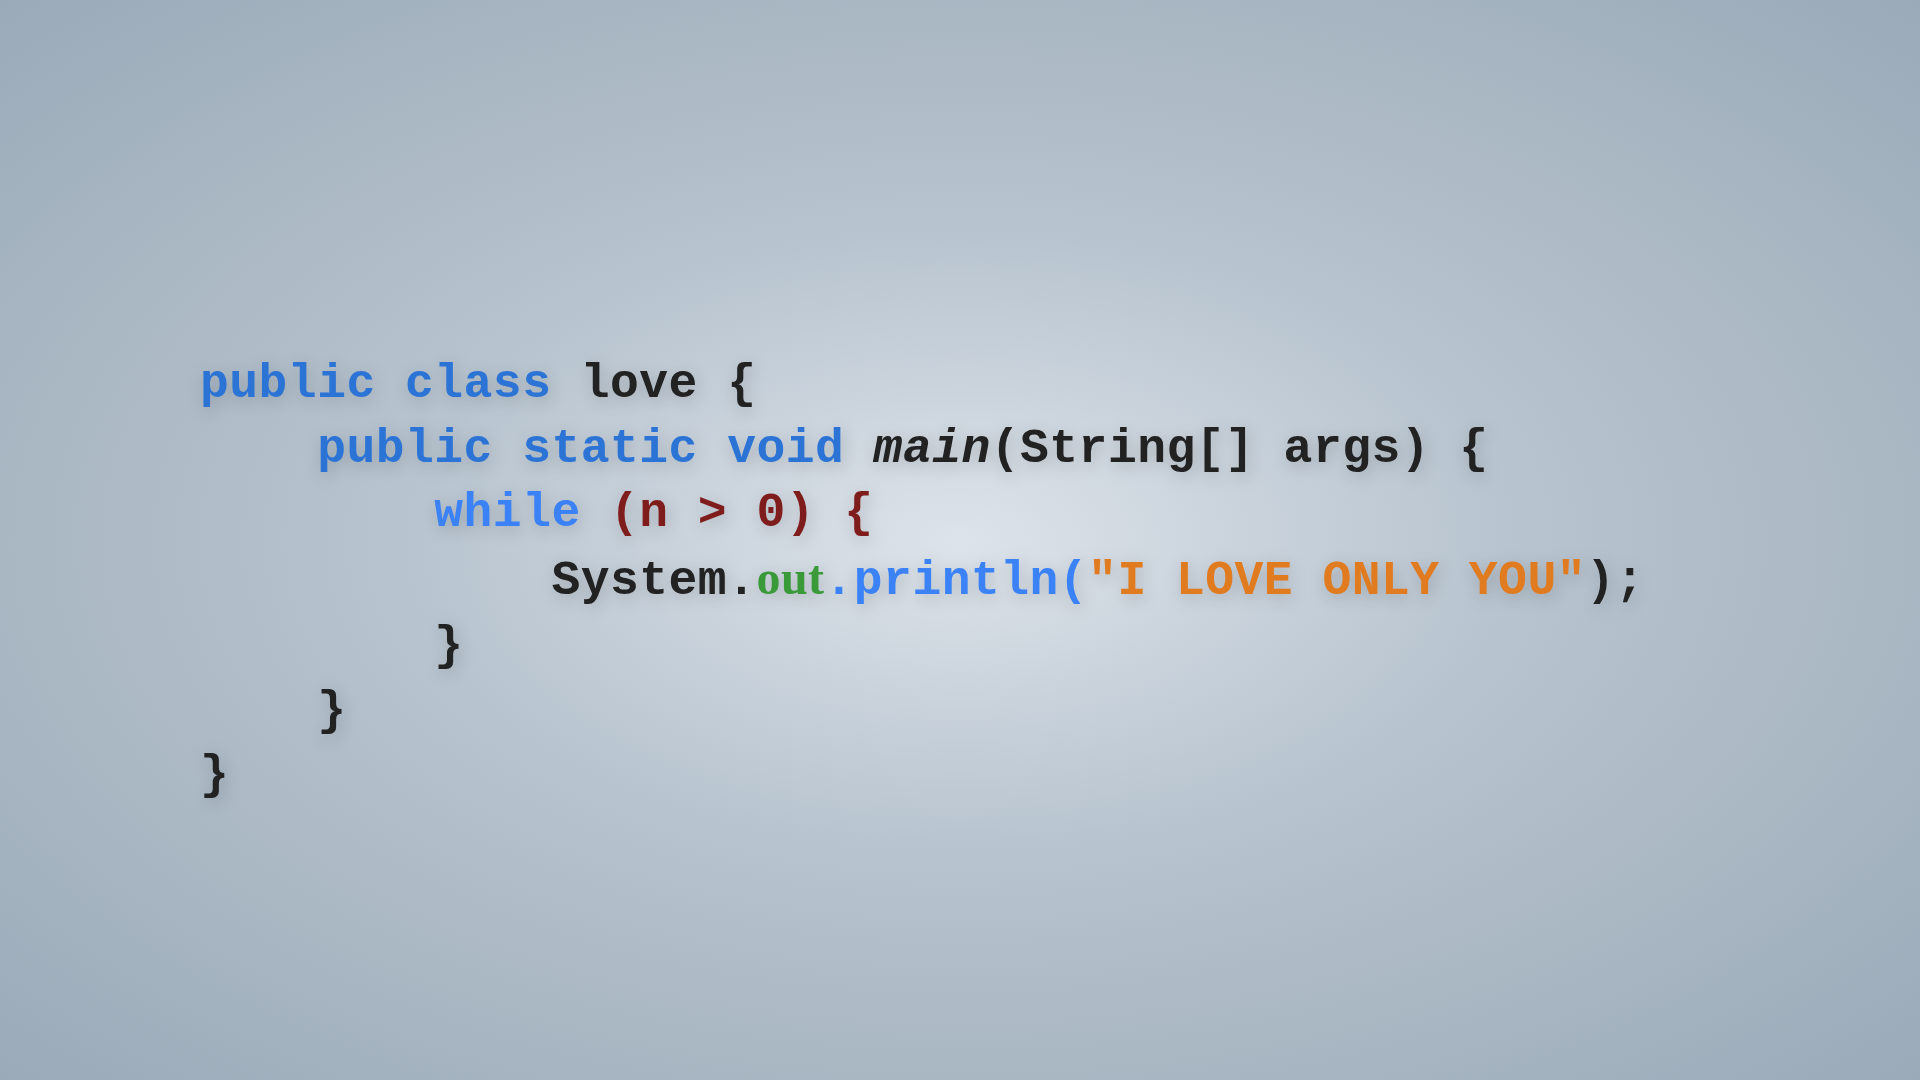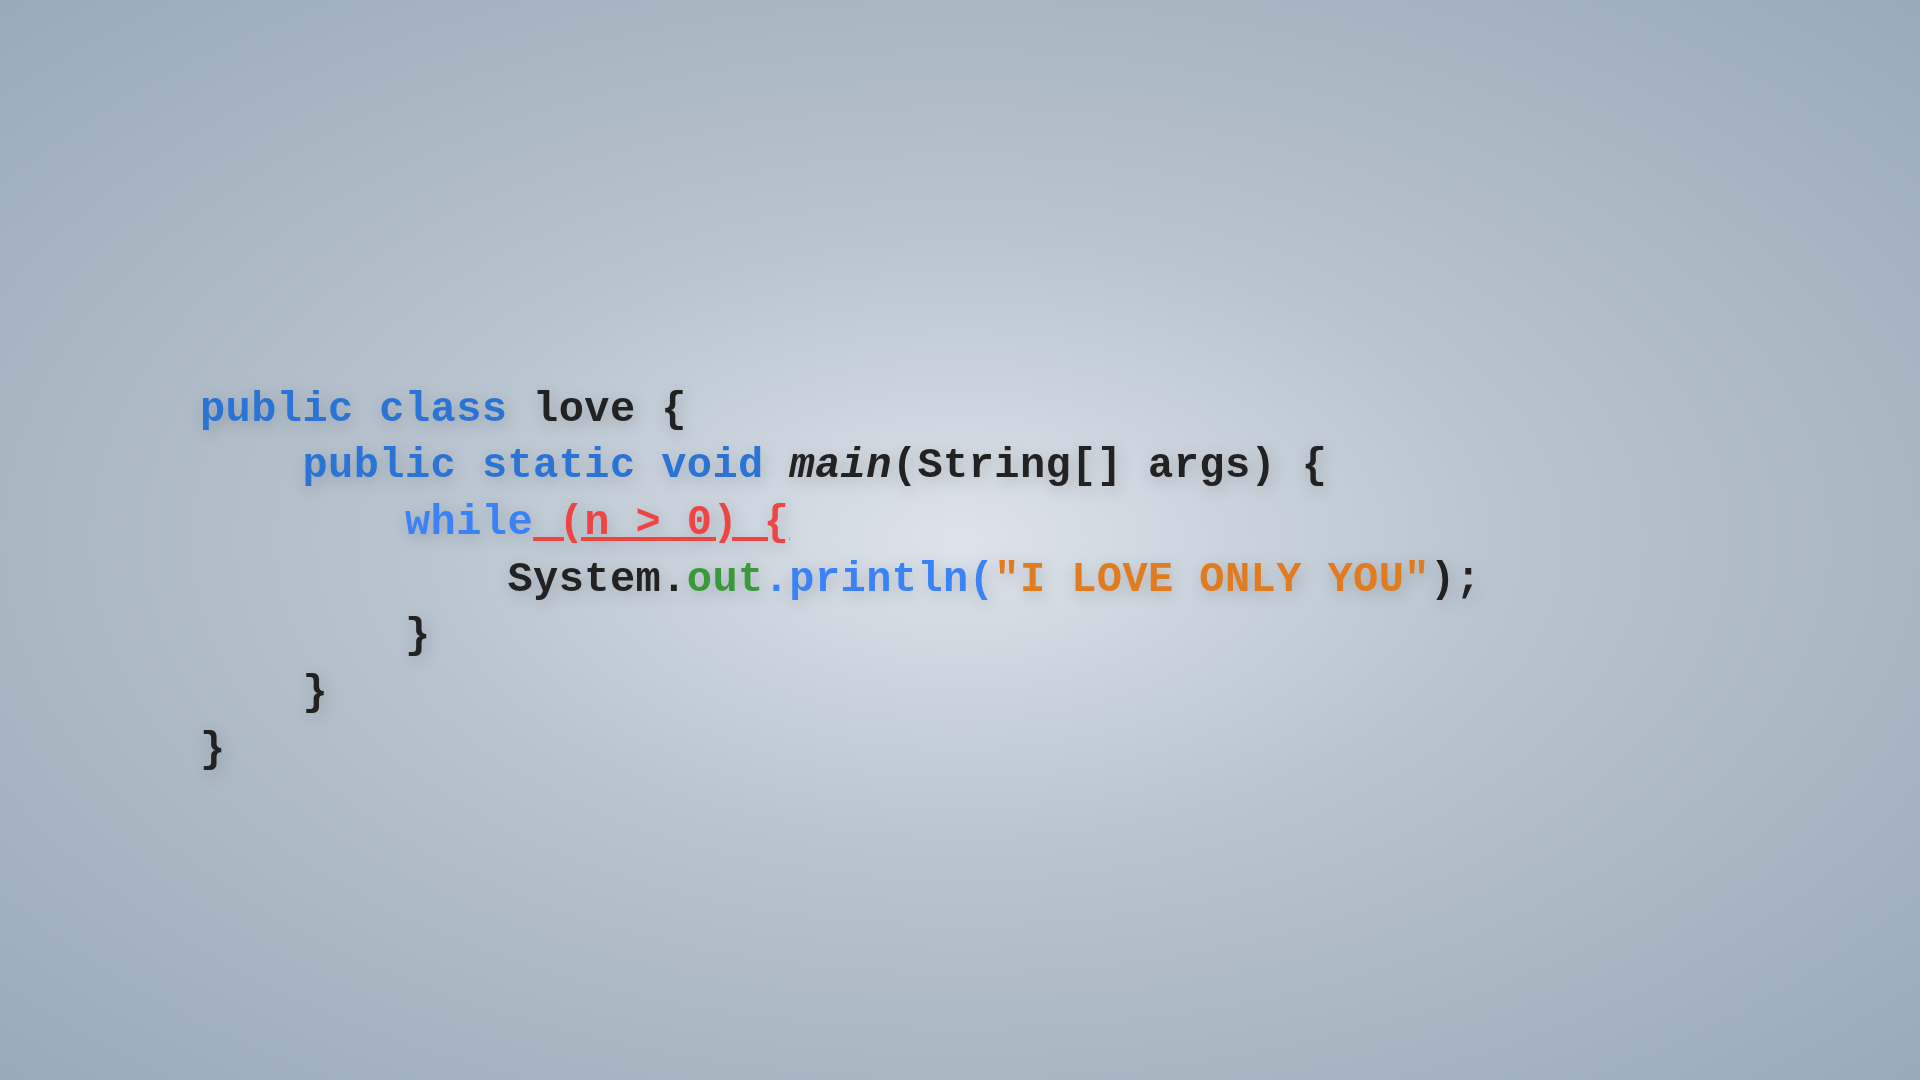--- a/index.html
+++ b/index.html
@@ -22,29 +22,29 @@
     .code-block {
       padding-left: 200px;
       padding-top: 80px;
       filter: drop-shadow(2px 4px 8px rgba(0,0,0,0.18));
     }
 
     .code-line {
       display: block;
       line-height: 1.35;
       white-space: pre;
-      font-size: 42px;
+      font-size: 48px;
       font-weight: 700;
       letter-spacing: 0.01em;
     }
   </style>
 </head>
 <body>
 
 <div class="code-block">
     <span class="code-line"><span style="color: rgb(43, 116, 214);">public class</span><span style="color: rgb(34, 34, 34);"> love {</span></span>
     <span class="code-line"><span style="color: rgb(43, 116, 214);">    public</span><span style="color: rgb(34, 34, 34);"> </span><span style="color: rgb(43, 116, 214);">static</span><span style="color: rgb(34, 34, 34);"> </span><span style="color: rgb(43, 116, 214);">void</span><span style="color: rgb(34, 34, 34);"> </span><span style="font-style: italic; font-weight: 900; color: rgb(34, 34, 34);">main</span><span style="color: rgb(34, 34, 34);">(String[] args) {</span></span>
-    <span class="code-line"><span style="color: #3b82f6;">        while</span><span style="color: #ef4444; text-decoration: underline;"> (n &gt; 0) {</span></span>
-    <span class="code-line"><span style="color: rgb(34, 34, 34);">            System.</span><span style="color: rgb(58, 154, 58);">out</span><span style="color: #3b82f6;">.println(</span><span style="color: rgb(224, 123, 32);">"I LOVE ONLY YOU"</span><span style="color: rgb(34, 34, 34);">);</span></span>
+    <span class="code-line"><span style="color: #3b82f6;">        while</span><span style="color: #7f1d1d;"> (n &gt; 0) {</span></span>
+    <span class="code-line"><span style="color: rgb(34, 34, 34);">            System.</span><span style="color: rgb(58, 154, 58); font-family: Liberation Serif, serif;">out</span><span style="color: #3b82f6;">.println(</span><span style="color: rgb(224, 123, 32);">"I LOVE ONLY YOU"</span><span style="color: rgb(34, 34, 34);">);</span></span>
     <span class="code-line"><span style="color: rgb(34, 34, 34);">        }</span></span>
     <span class="code-line"><span style="color: rgb(34, 34, 34);">    }</span></span>
     <span class="code-line"><span style="color: rgb(34, 34, 34);">}</span></span>
   </div>
 
 </body></html>

